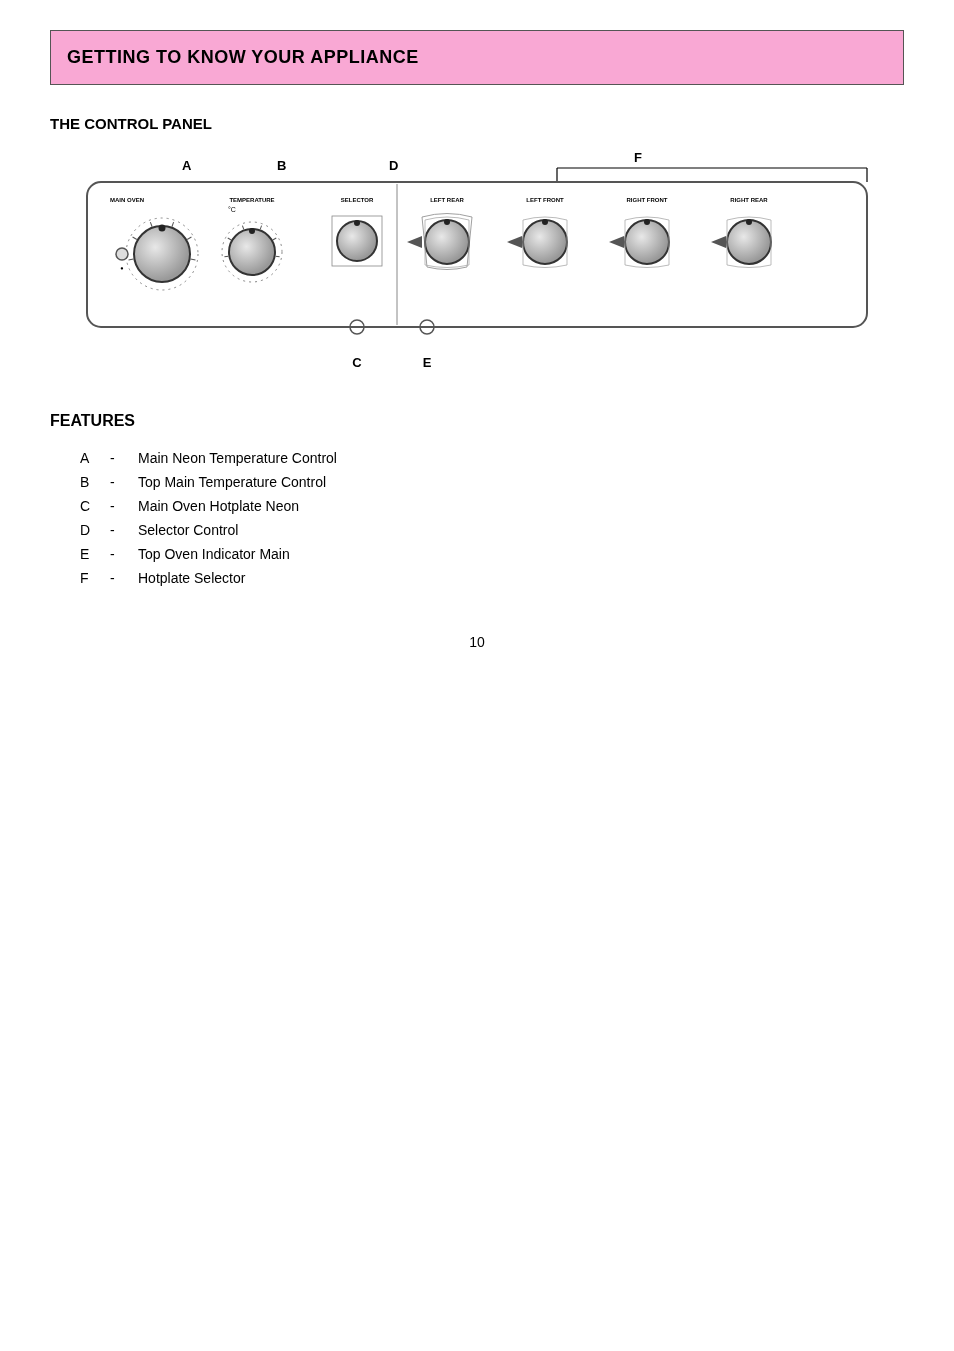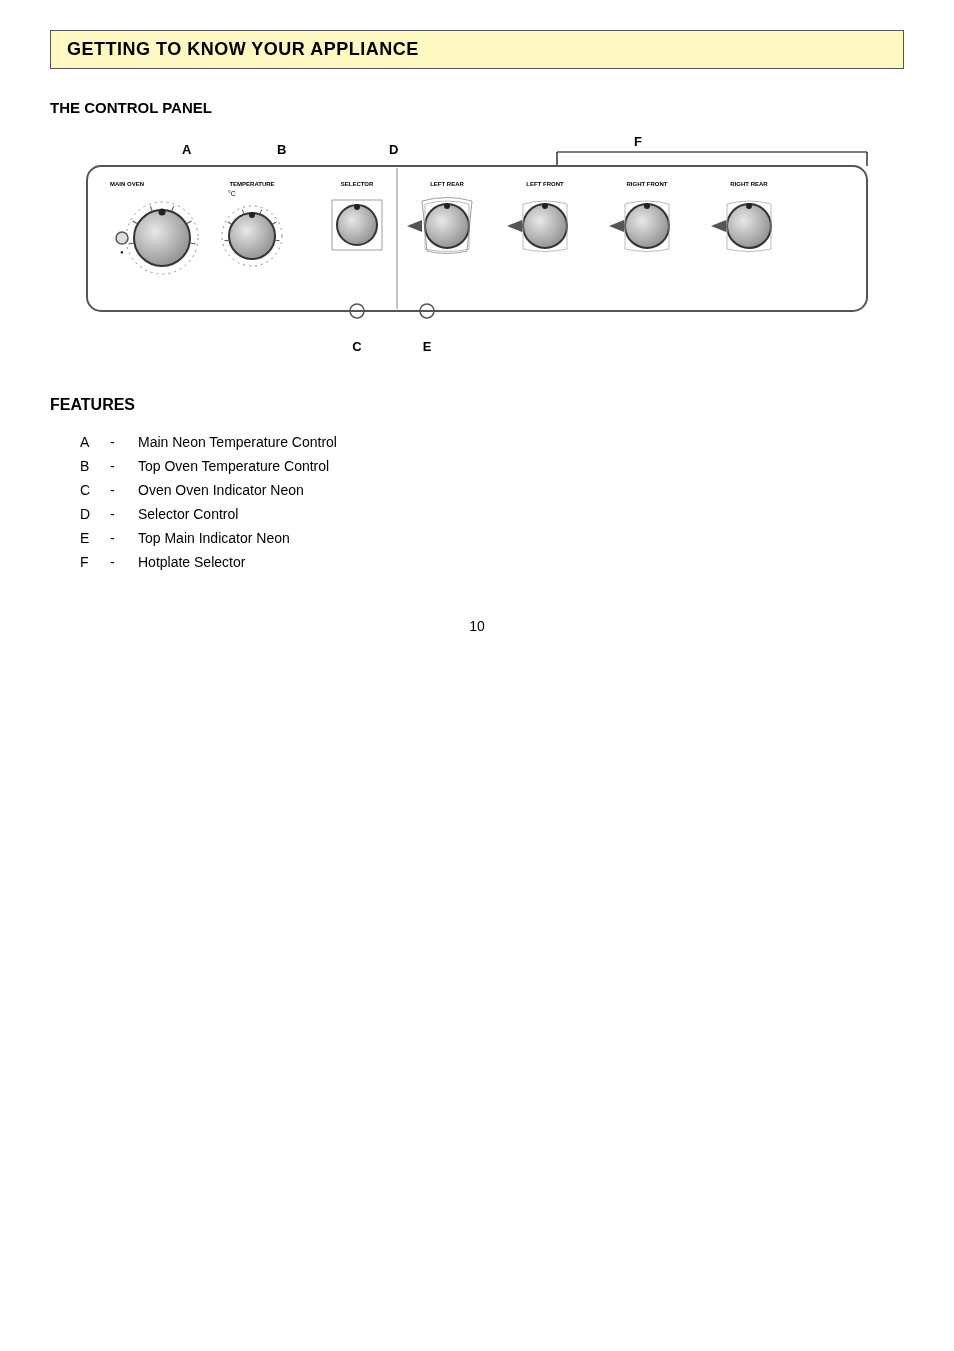--- a/index.html
+++ b/index.html
@@ -7,23 +7,23 @@
     body {
       font-family: Arial, sans-serif;
       background: #fff;
       width: 954px;
       min-height: 1351px;
       padding: 30px 50px;
       color: #000;
     }
 
     .header-box {
-      background: #fef9c3;
+      background: #f9a8d4;
       border: 1.5px solid #555;
-      padding: 8px 16px;
+      padding: 16px 16px;
       margin-bottom: 30px;
     }
 
     .header-box h1 {
       font-size: 18px;
       font-weight: bold;
       letter-spacing: 0.5px;
     }
 
     .section-title {
@@ -212,36 +212,36 @@
   <div class="features-title">FEATURES</div>
   <ul class="feature-list">
     <li>
       <span class="feat-letter">A</span>
       <span class="feat-dash">-</span>
       <span class="feat-desc">Main Neon Temperature Control</span>
     </li>
     <li>
       <span class="feat-letter">B</span>
       <span class="feat-dash">-</span>
-      <span class="feat-desc">Top Oven Temperature Control</span>
+      <span class="feat-desc">Top Main Temperature Control</span>
     </li>
     <li>
       <span class="feat-letter">C</span>
       <span class="feat-dash">-</span>
-      <span class="feat-desc">Oven Oven Indicator Neon</span>
+      <span class="feat-desc">Main Oven Hotplate Neon</span>
     </li>
     <li>
       <span class="feat-letter">D</span>
       <span class="feat-dash">-</span>
       <span class="feat-desc">Selector Control</span>
     </li>
     <li>
       <span class="feat-letter">E</span>
       <span class="feat-dash">-</span>
-      <span class="feat-desc">Top Main Indicator Neon</span>
+      <span class="feat-desc">Top Oven Indicator Main</span>
     </li>
     <li>
       <span class="feat-letter">F</span>
       <span class="feat-dash">-</span>
       <span class="feat-desc">Hotplate Selector</span>
     </li>
   </ul>
 </div>
 
 <div class="page-number">10</div>

